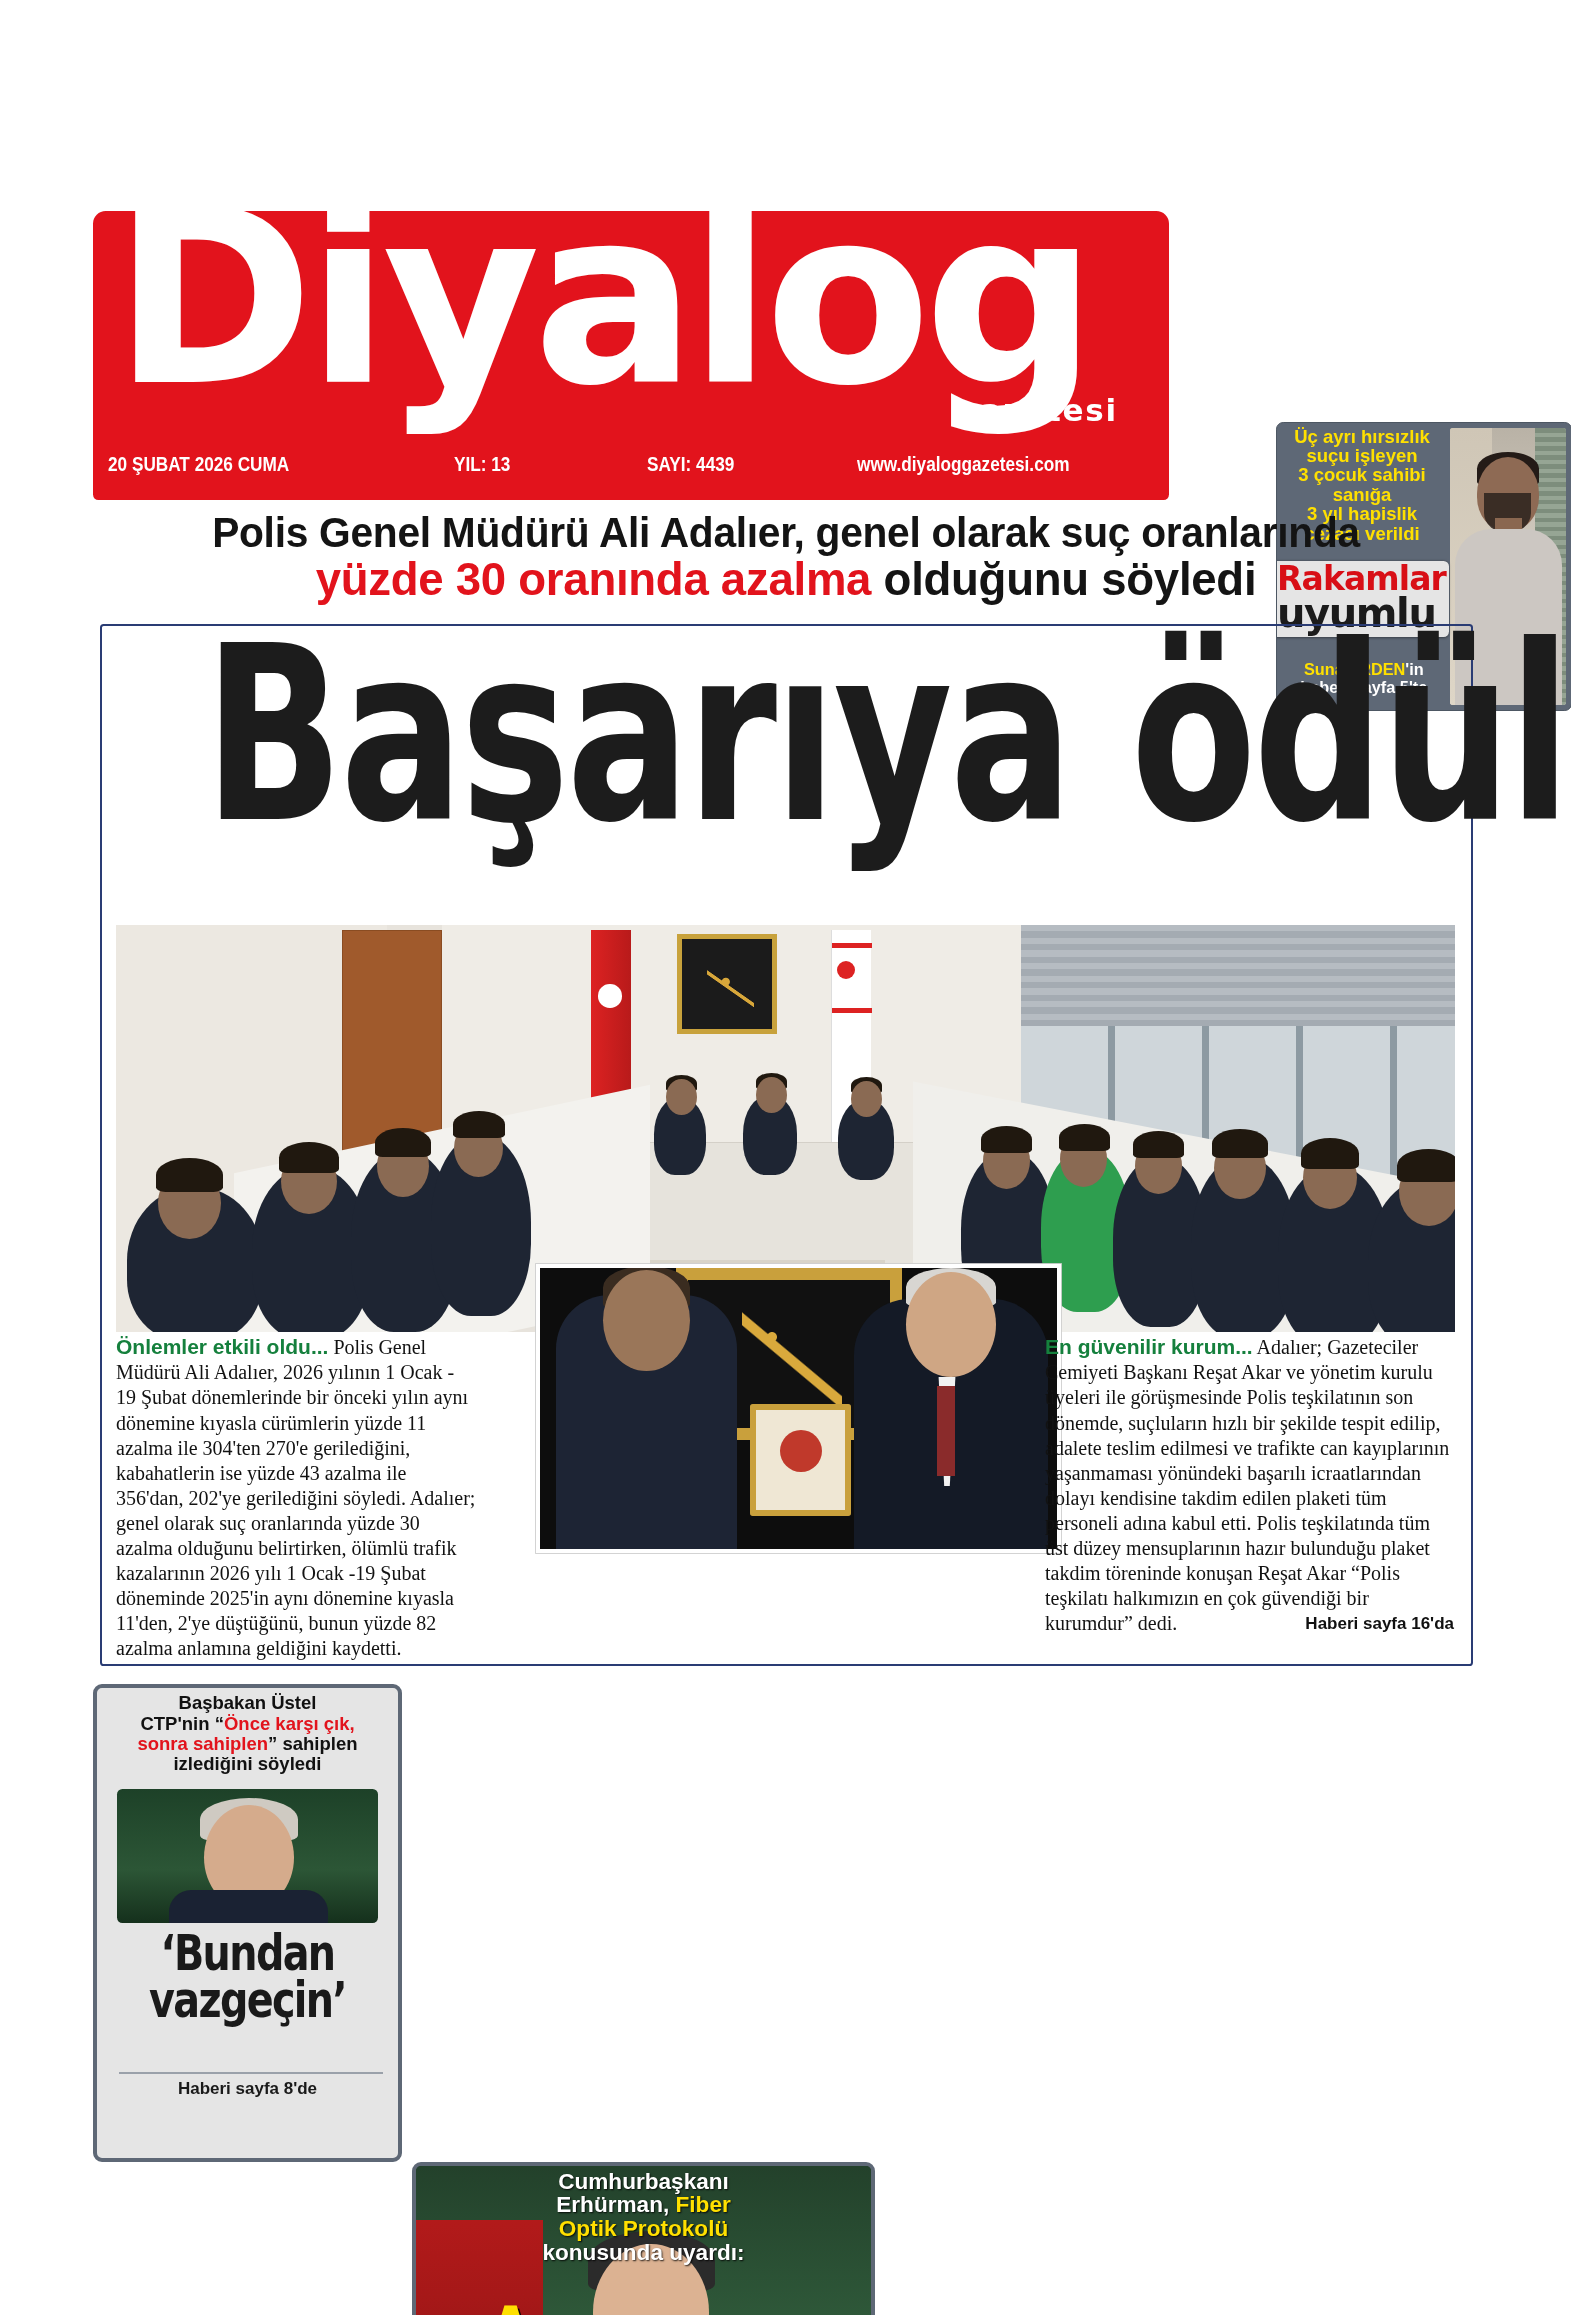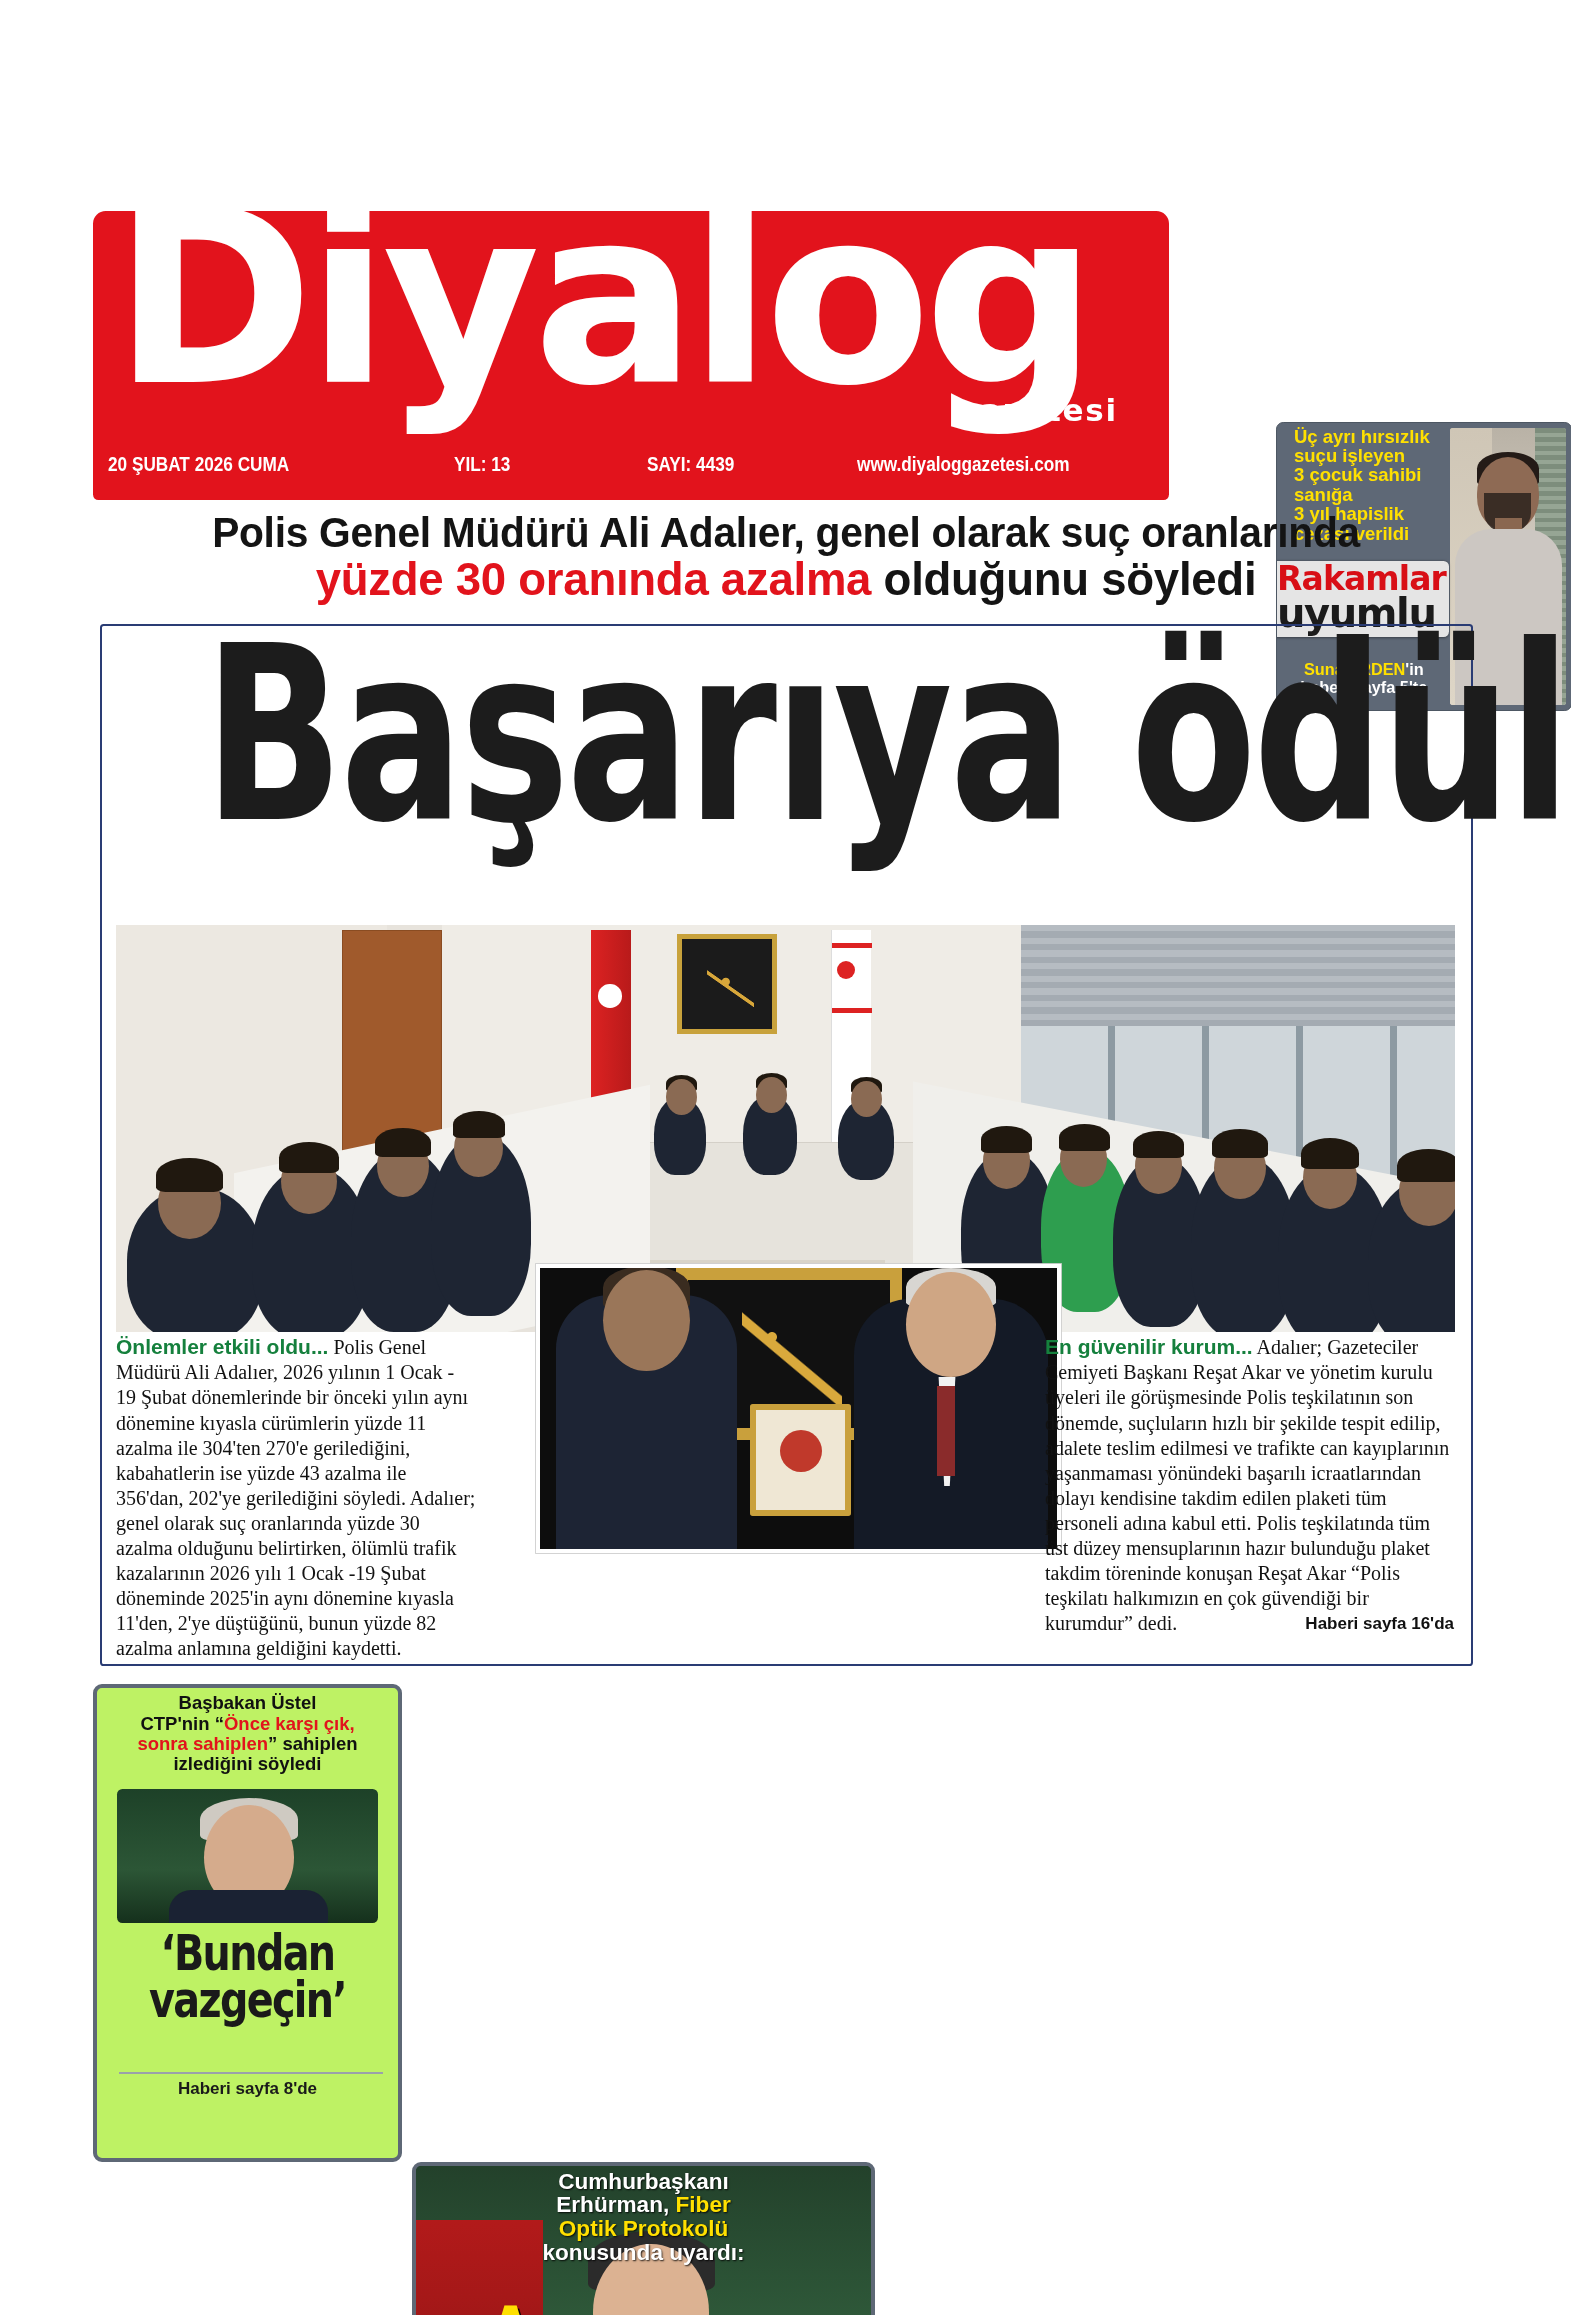--- a/index.html
+++ b/index.html
@@ -81,21 +81,21 @@
     width:296px; height:289px;
     background:#5e6876;
     border-radius:7.2px;
     overflow:hidden;
     border:1.8px solid #4d5763;
   }
   .tr-textcol {
     position:absolute;
     left:0; top:3.6px;
     width:170px;
-    text-align:left;
+    text-align:center;
     padding:0 17px;
   }
   .tr-kicker {
     font-family:"Liberation Sans", sans-serif;
     font-weight:700;
     font-size:18.5px;
     line-height:1.05;
     color:#ffe000;
   }
   .tr-plaque {
@@ -319,21 +319,21 @@
     left:100px; top:624px;
     width:1373px; height:1042px;
     border:2.7px solid #2a3c74;
     border-radius:3.6px;
     pointer-events:none;
   }
 
   
   .bot { position:absolute; }
   .bot-card {
-    background:#bef264;
+    background:#e5e5e5;
     border:4.5px solid #5e6876;
     border-radius:9px;
     overflow:hidden;
     position:relative;
   }
 
   
   .b1 { left:93px; top:1684px; width:309px; height:478px; }
   .b1 .kick {
     padding:5.4px 7.2px 2.7px;

